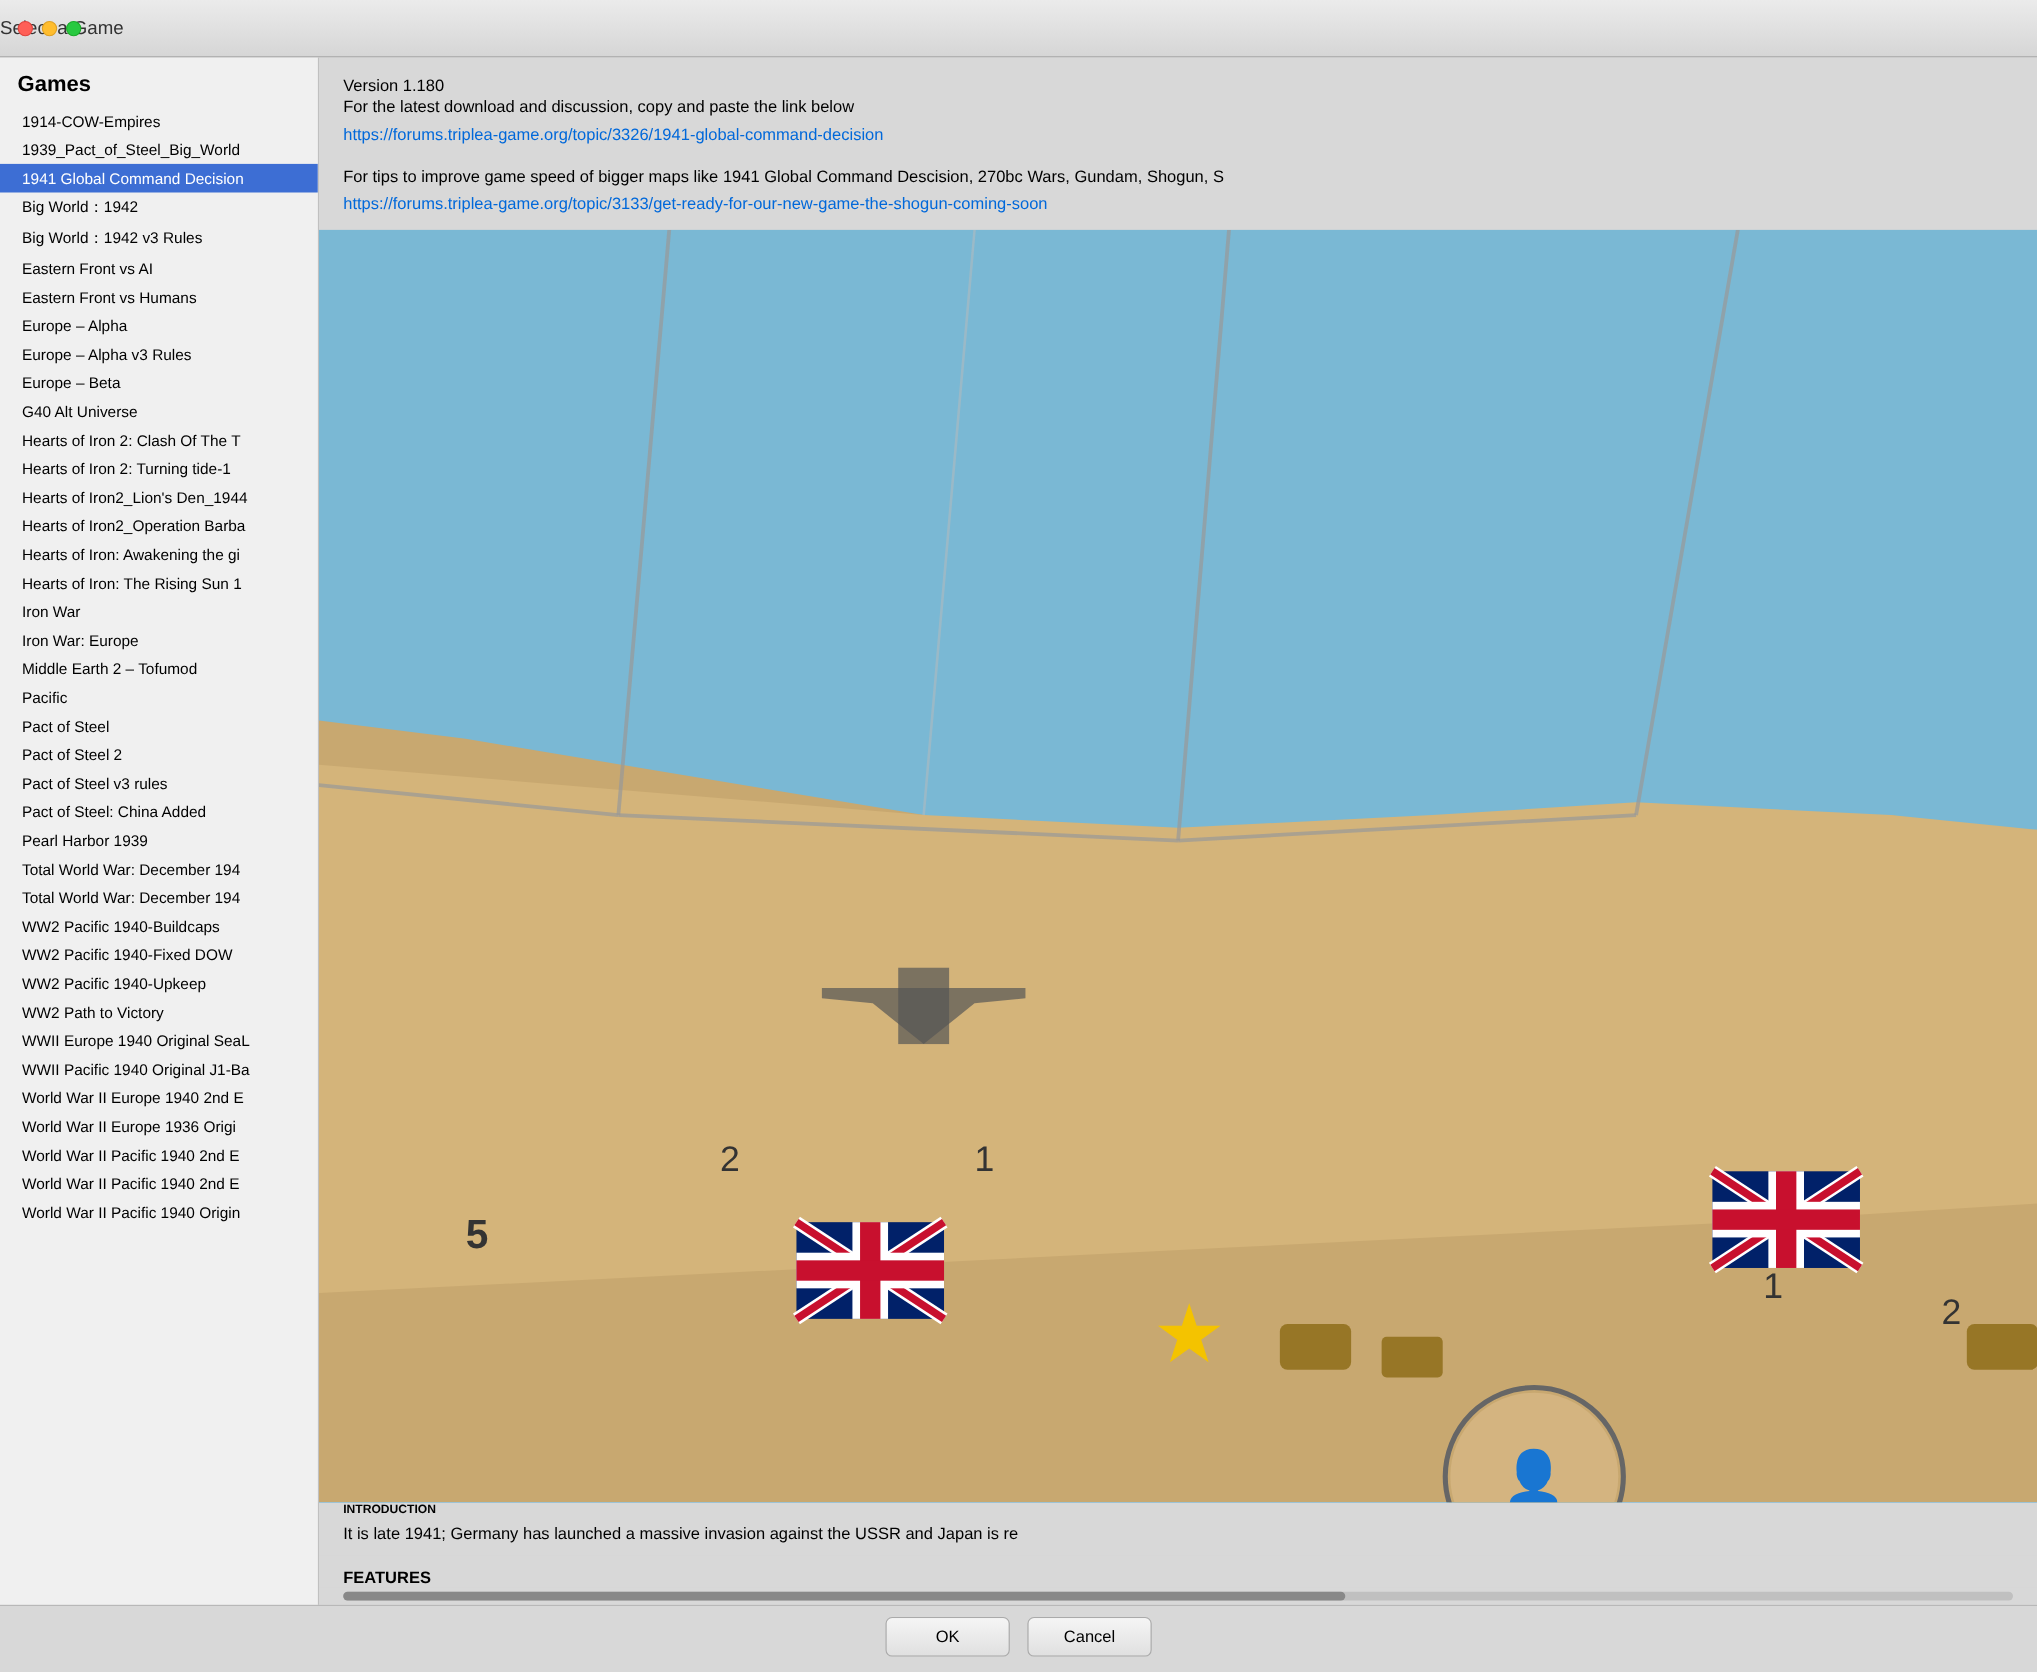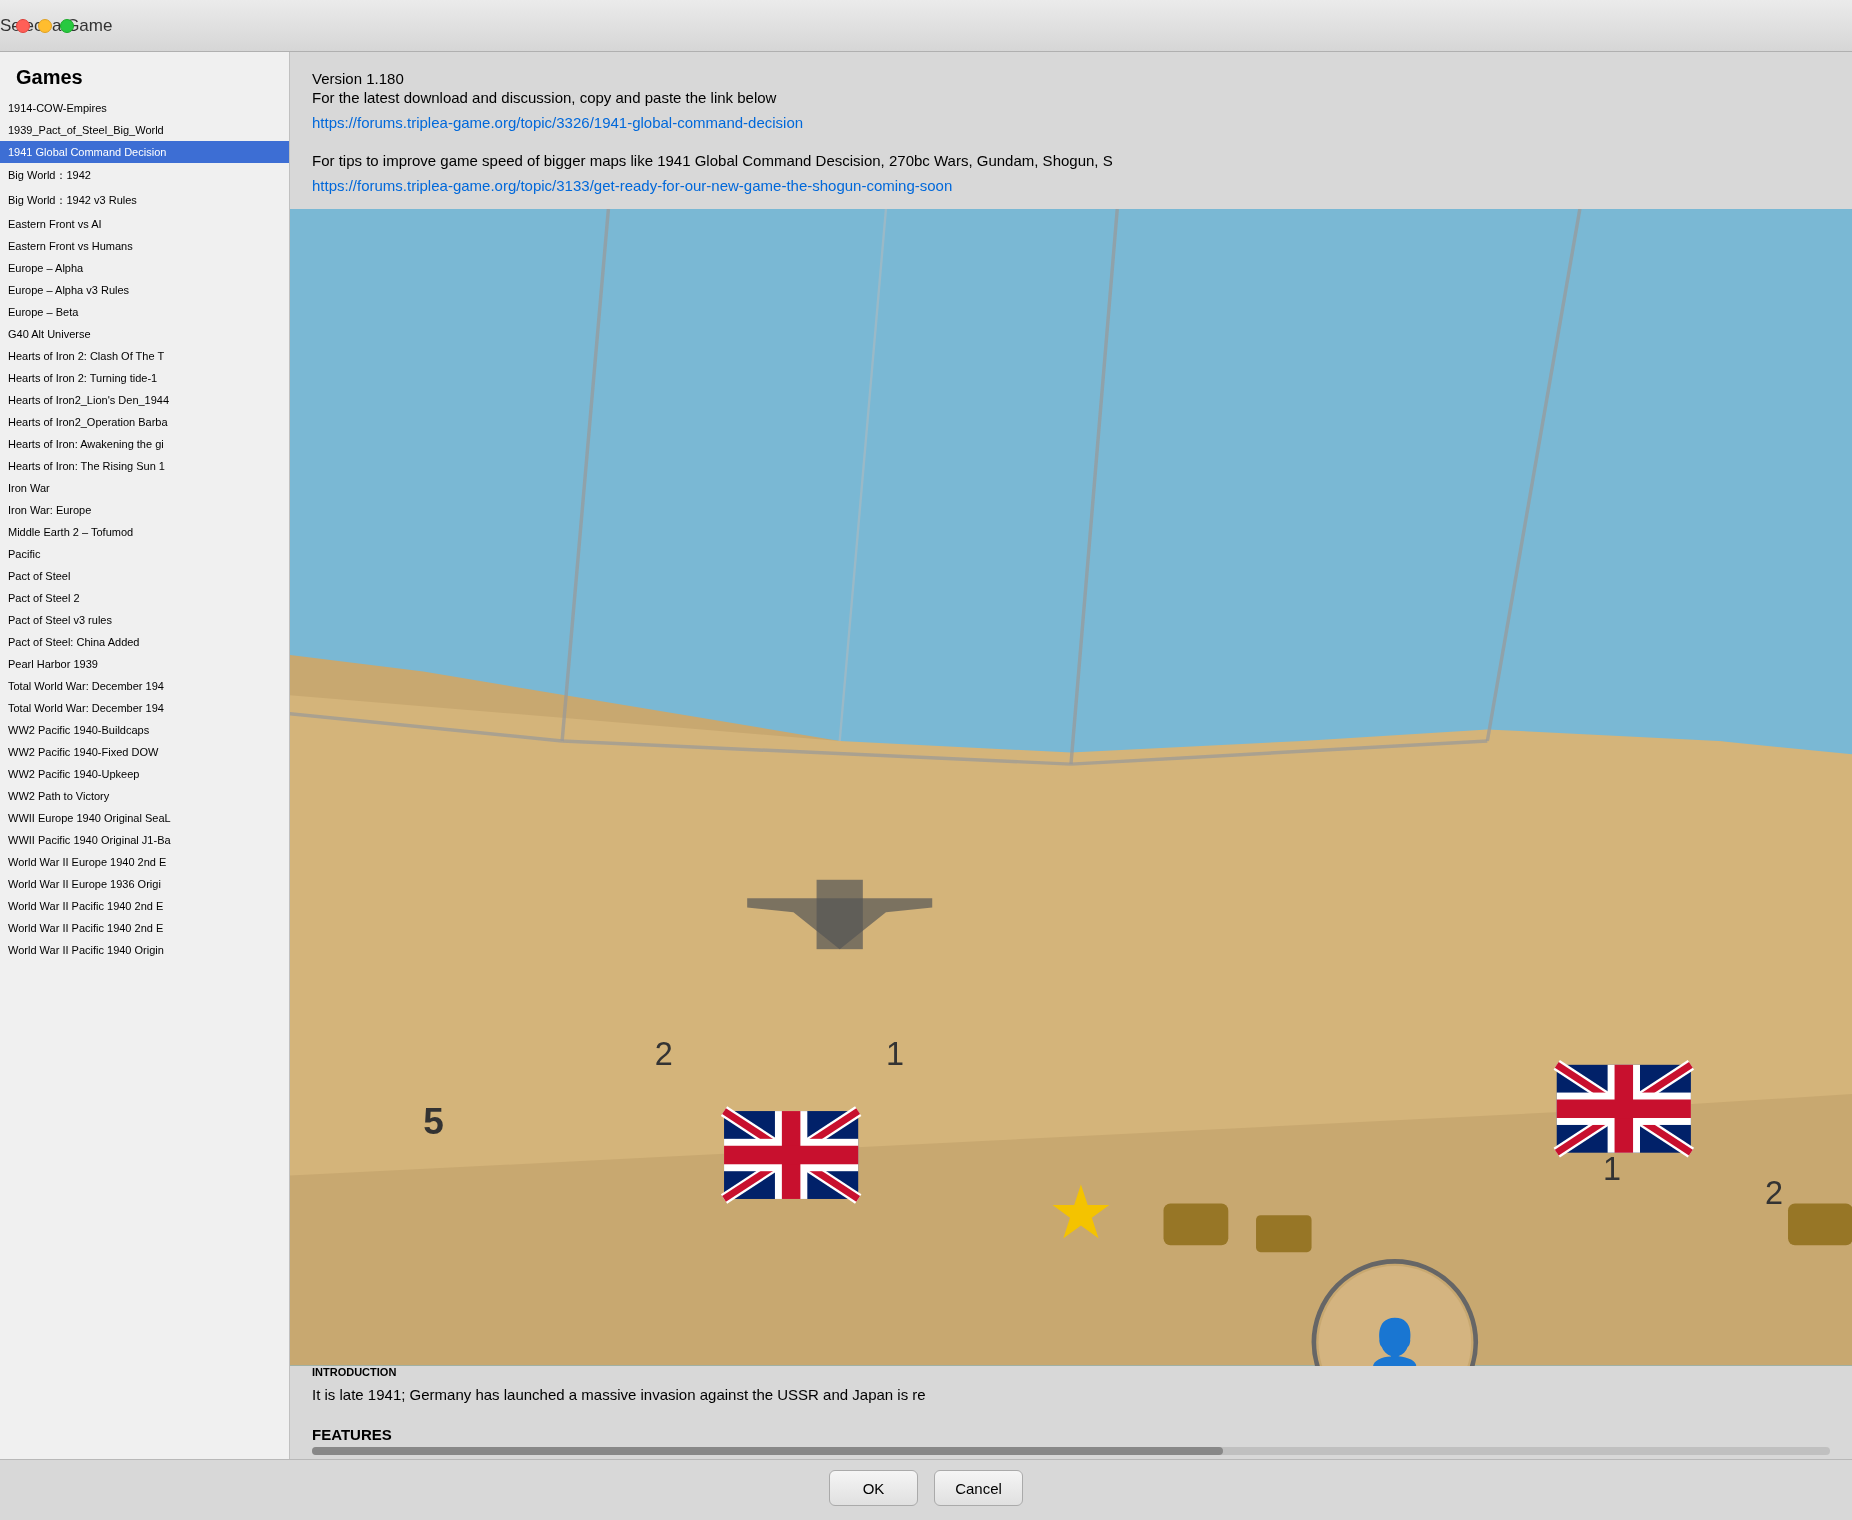--- a/index.html
+++ b/index.html
@@ -78,22 +78,22 @@
       width: 8px;
     }
     .sidebar-list::-webkit-scrollbar-track {
       background: #f0f0f0;
     }
     .sidebar-list::-webkit-scrollbar-thumb {
       background: #c0c0c0;
       border-radius: 4px;
     }
     .list-item {
-      padding: 5px 8px;
-      font-size: 11px;
+      padding: 5px 20px;
+      font-size: 14px;
       color: #000;
       cursor: pointer;
       white-space: nowrap;
       overflow: hidden;
       text-overflow: ellipsis;
     }
     .list-item.selected {
       background: #3d6ed4;
       color: white;
     }
@@ -212,21 +212,21 @@
     .footer {
       background: #d8d8d8;
       padding: 10px 0 14px 0;
       display: flex;
       justify-content: center;
       gap: 16px;
       border-top: 1px solid #b8b8b8;
       flex-shrink: 0;
     }
     .footer-btn {
-      width: 89px;
+      width: 113px;
       height: 36px;
       background: linear-gradient(to bottom, #f5f5f5, #e0e0e0);
       border: 1px solid #aaa;
       border-radius: 6px;
       font-size: 15px;
       color: #000;
       cursor: pointer;
       display: flex;
       align-items: center;
       justify-content: center;

